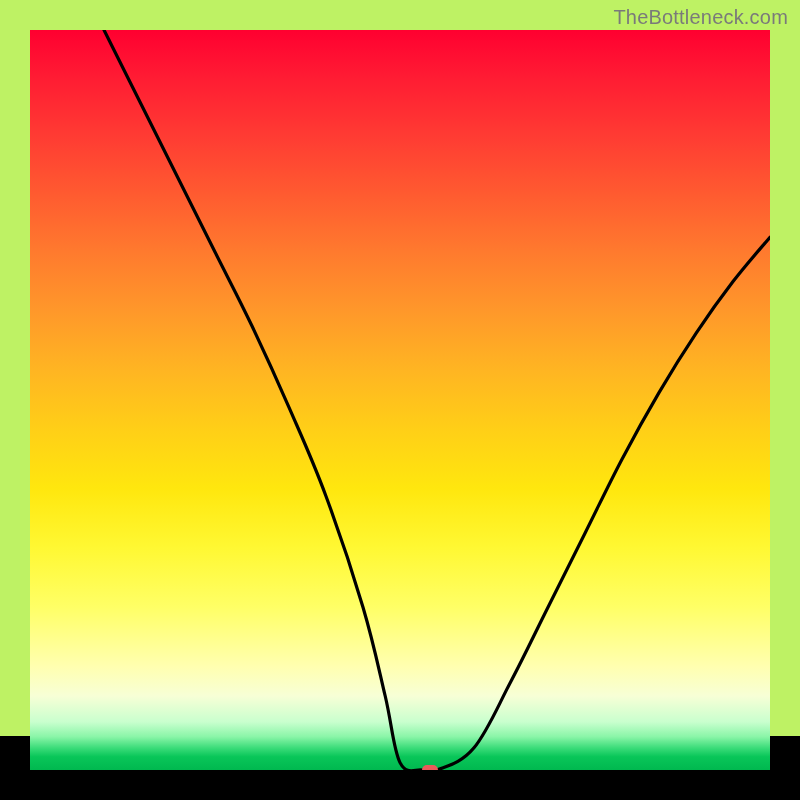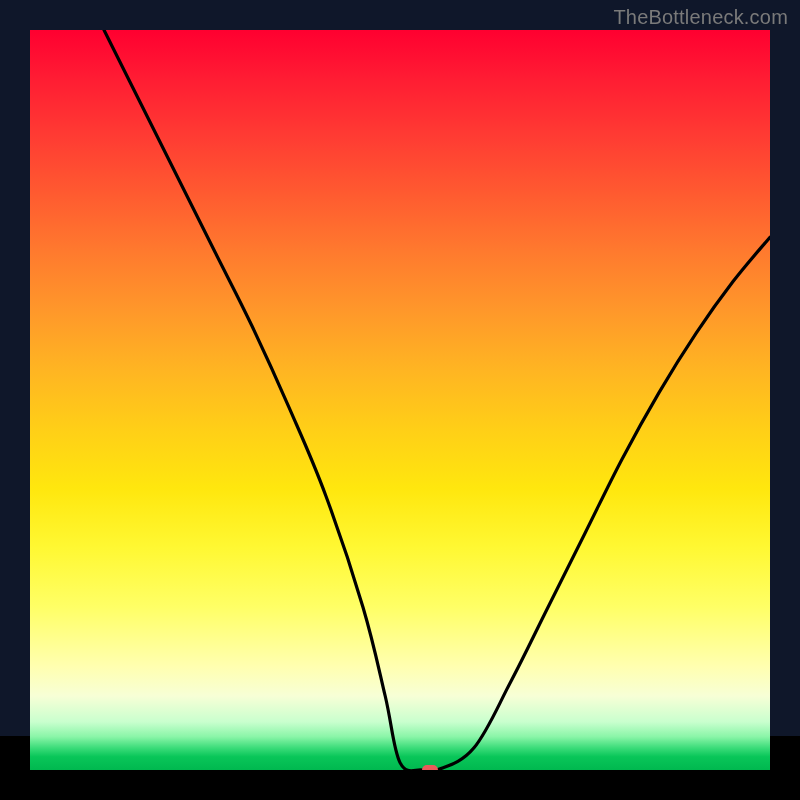--- a/index.html
+++ b/index.html
@@ -8,21 +8,21 @@
     width: 800px;
     height: 800px;
     background: #000;
     overflow: hidden;
     font-family: Arial, Helvetica, sans-serif;
   }
   .frame {
     position: relative;
     width: 800px;
     height: 736px;
-    background: #0f172a;
+    background: #bef264;
   }
   .plot-area {
     position: absolute;
     left: 30px;
     top: 30px;
     width: 740px;
     height: 740px;
     overflow: hidden;
   }
   .gradient {

